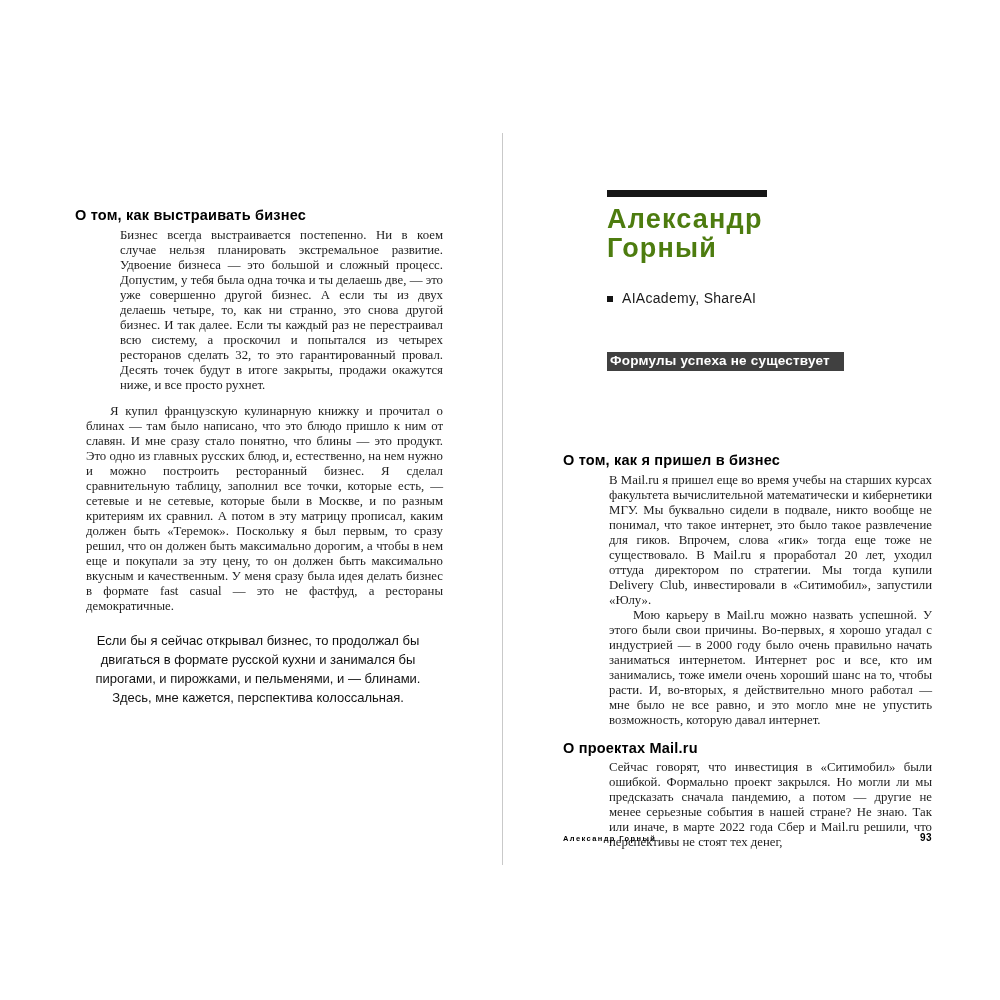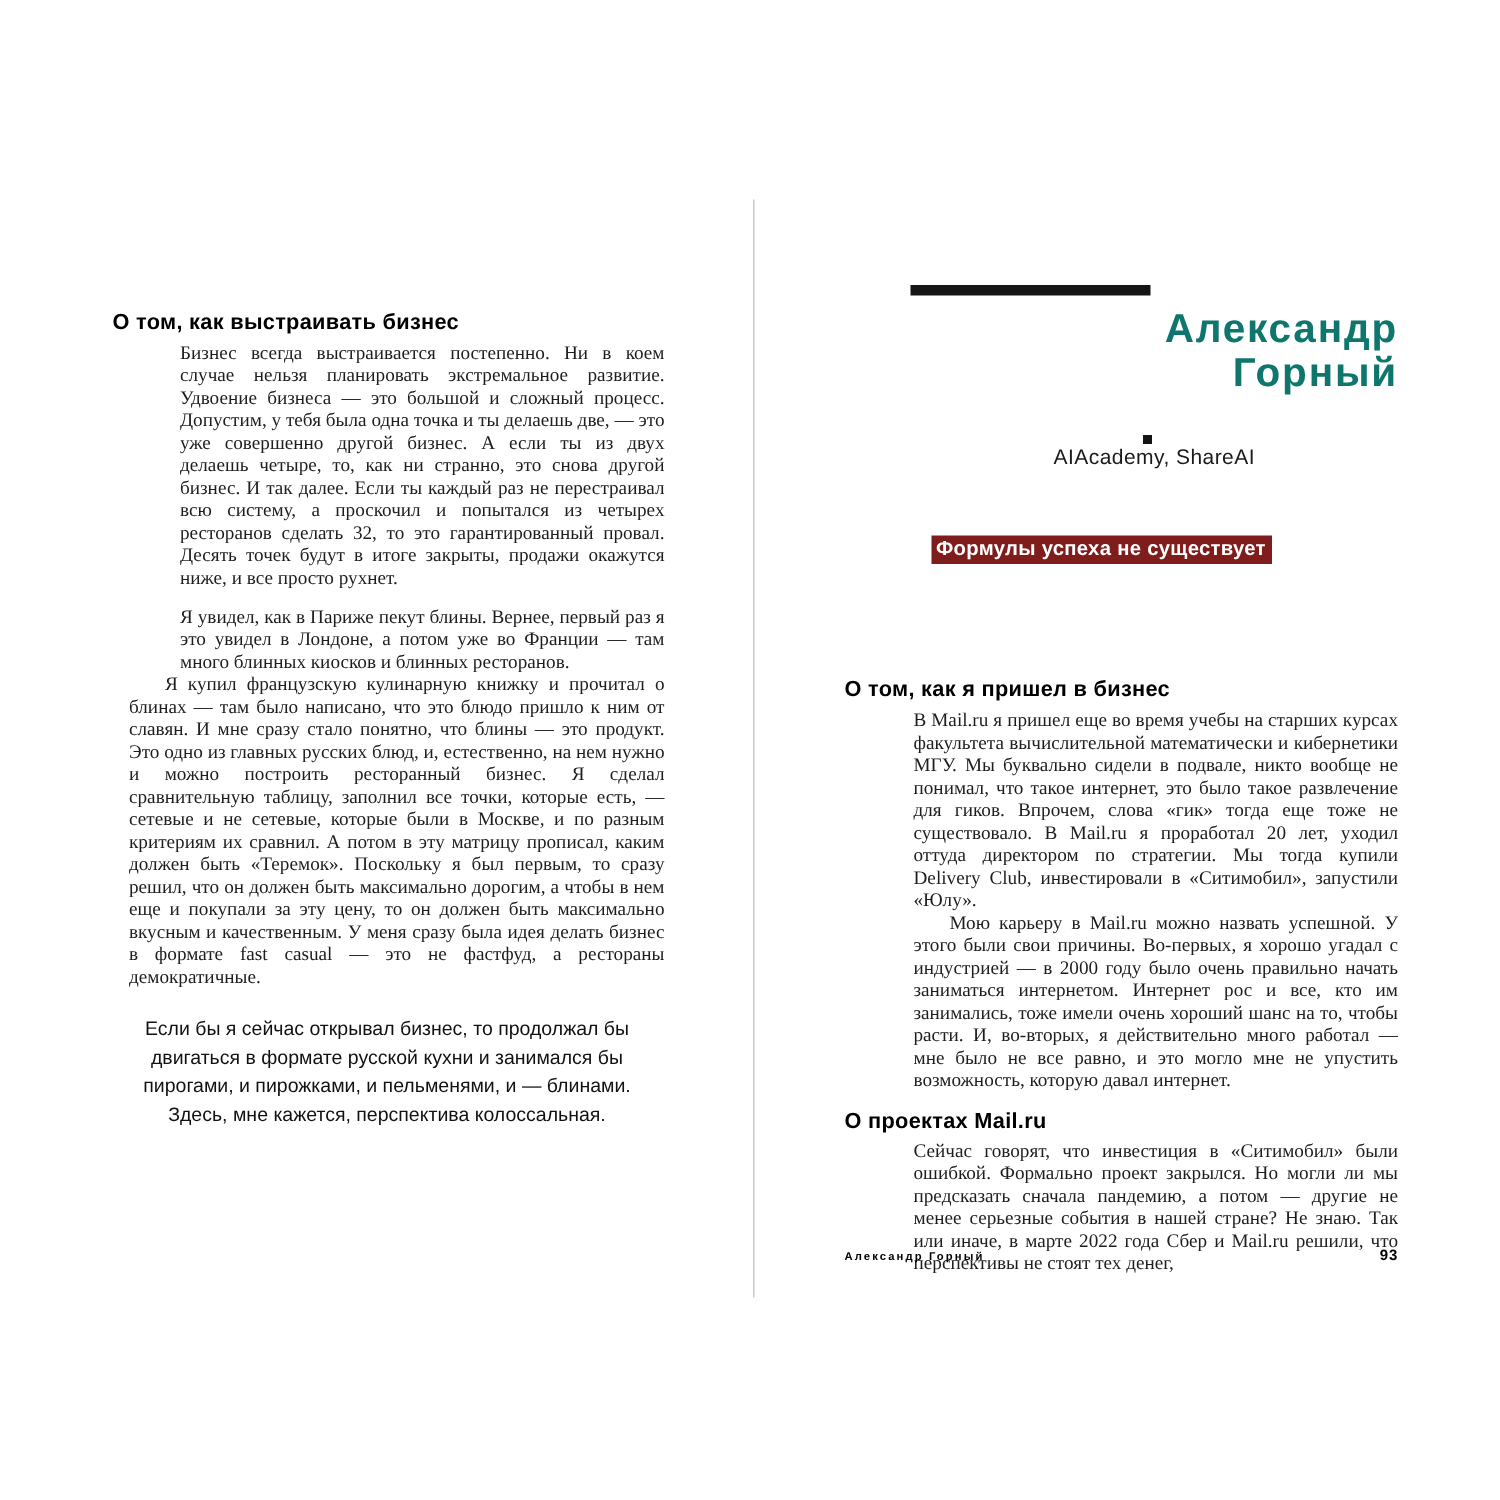--- a/index.html
+++ b/index.html
@@ -26,33 +26,32 @@
   .pull-quote {
     margin:17px 2px 0 0; font:400 13px/19px "Liberation Sans", sans-serif;
     color:#111111;
     text-align:center;
   }
   
   .right-head { position:absolute; left:563px; top:190px; width:369px; }
   .title-rule { margin-left:44px; width:160px; height:7px; background:#161616; }
   .person-title {
     margin:8px 0 0 44px; font:700 27px/29px "Liberation Sans", sans-serif;
-    color:#0f766e; letter-spacing:1.2px;text-align:right;
+    color:#4d7c0f; letter-spacing:1.2px;
   }
   .byline {
     margin:27px 0 0 44px; font:400 14px/17px "Liberation Sans", sans-serif;
-    color:#1a1a1a; letter-spacing:0.3px; display:flex; align-items:center;flex-direction:column;
+    color:#1a1a1a; letter-spacing:0.3px; display:flex; align-items:center;
   }
   .sq { display:inline-block; width:6px; height:6px; background:#141414; margin-right:9px; flex:0 0 auto; }
   .slogan-row { margin:44px 0 0 44px; }
   .slogan {
-    display:inline-block; background:#7f1d1d; color:#ffffff;
-    font:700 13.5px/16px "Liberation Sans", sans-serif; padding:1px 4px 2px 3px;
+    display:inline-block; background:#404040; color:#ffffff;
+    font:700 13.5px/16px "Liberation Sans", sans-serif; padding:1px 14px 2px 3px;
     letter-spacing:0.2px;
-    margin-left:14px;
   }
   .right-body { position:absolute; left:563px; top:452px; width:369px; }
   .right-body p.body { margin-left:46px; }
   .right-body .sec + .sec { margin-top:12px; }
   .footer {
     position:absolute; left:563px; top:801px; width:369px;
     display:flex; justify-content:space-between; align-items:baseline;margin-top:32px;
   }
   .running-title {
     font:700 7.5px/1 "Liberation Sans", sans-serif; letter-spacing:1.4px; color:#000;
@@ -67,21 +66,20 @@
 <div class="canvas">
 
   <div class="divider"></div>
 
   <div class="left-page">
     <div class="sec">
       <h3 class="sec-heading">О том, как выстраивать бизнес</h3>
       <p class="body">Бизнес всегда выстраивается постепенно. Ни в коем случае нельзя планировать экстремальное развитие. Удвоение бизнеса — это большой и сложный процесс. Допустим, у тебя была одна точка и ты делаешь две, — это уже совершенно другой бизнес. А если ты из двух делаешь четыре, то, как ни странно, это снова другой бизнес. И так далее. Если ты каждый раз не перестраивал всю систему, а проскочил и попытался из четырех ресторанов сделать 32, то это гарантированный провал. Десять точек будут в итоге закрыты, продажи окажутся ниже, и все просто рухнет.</p>
     </div>
     <div class="sec">
-      <p class="body">Я увидел, как в Париже пекут блины. Вернее, первый раз я это увидел в Лондоне, а потом уже во Франции — там много блинных киосков и блинных ресторанов.</p>
       <p class="body indented">Я купил французскую кулинарную книжку и прочитал о блинах — там было написано, что это блюдо пришло к ним от славян. И мне сразу стало понятно, что блины — это продукт. Это одно из главных русских блюд, и, естественно, на нем нужно и можно построить ресторанный бизнес. Я сделал сравнительную таблицу, заполнил все точки, которые есть, — сетевые и не сетевые, которые были в Москве, и по разным критериям их сравнил. А потом в эту матрицу прописал, каким должен быть «Теремок». Поскольку я был первым, то сразу решил, что он должен быть максимально дорогим, а чтобы в нем еще и покупали за эту цену, то он должен быть максимально вкусным и качественным. У меня сразу была идея делать бизнес в формате fast casual — это не фастфуд, а рестораны демократичные.</p>
     </div>
     <div class="pull-quote">Если бы я сейчас открывал бизнес, то продолжал бы двигаться в формате русской кухни и занимался бы пирогами, и пирожками, и пельменями, и — блинами. Здесь, мне кажется, перспектива колоссальная.</div>
   </div>
 
   <div class="right-head">
     <div class="title-rule"></div>
     <h1 class="person-title"><span>Александр</span><br><span>Горный</span></h1>
     <div class="byline">
       <span class="sq"></span>

